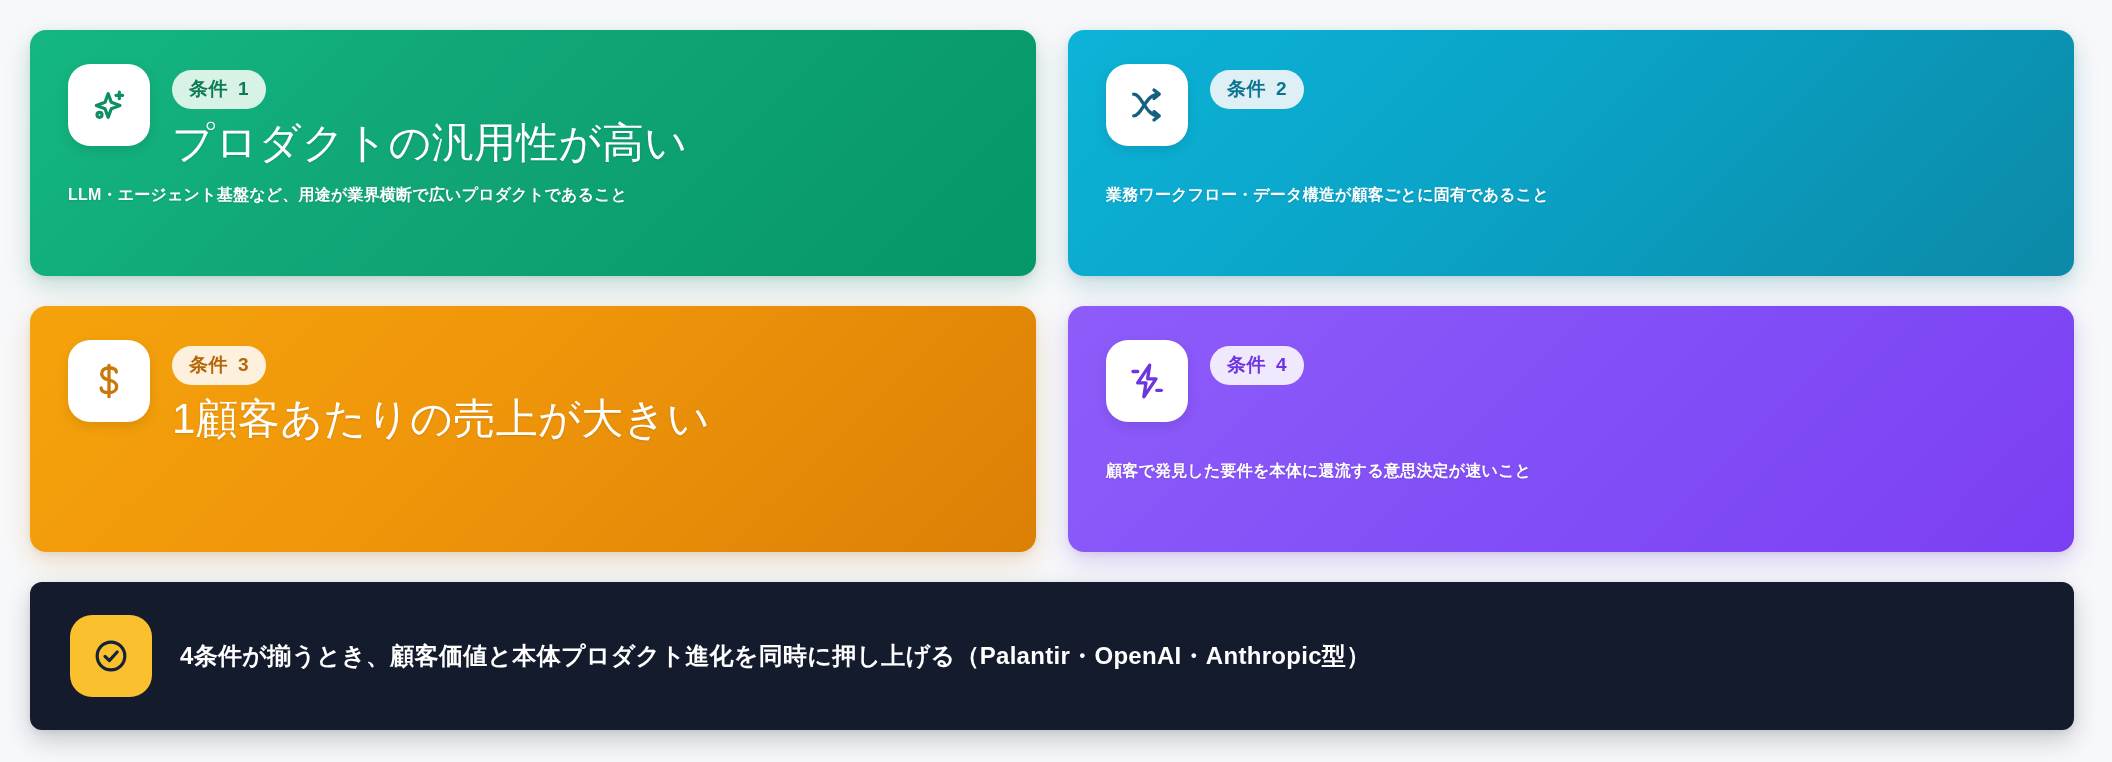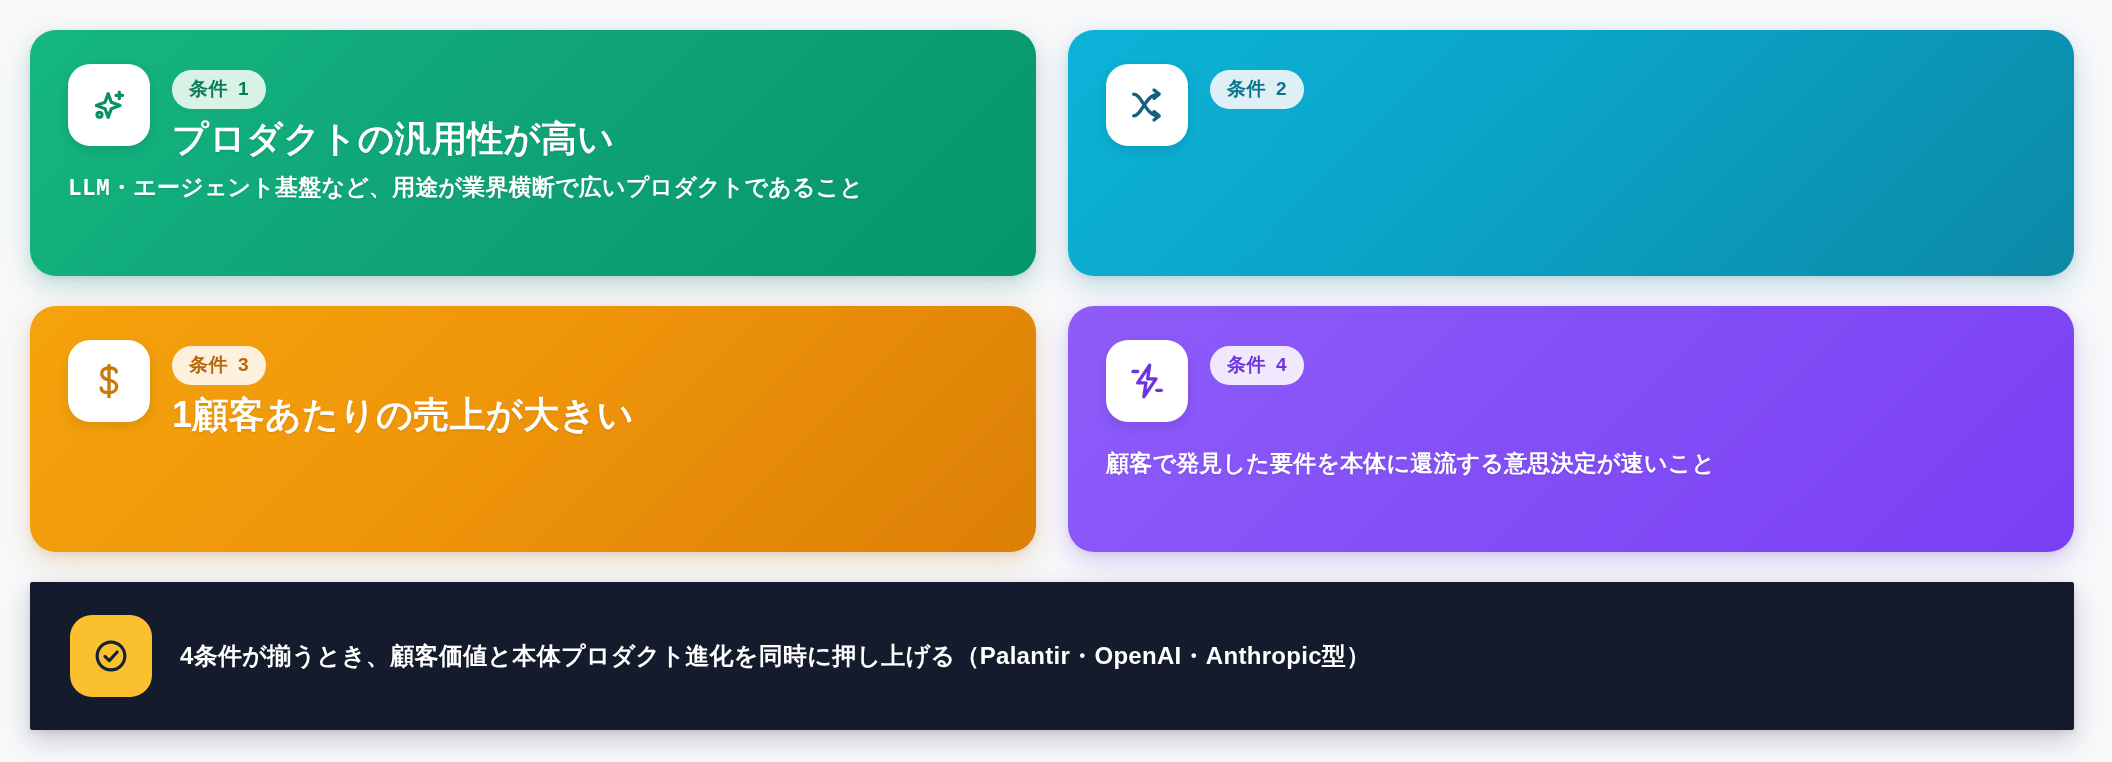--- a/index.html
+++ b/index.html
@@ -15,21 +15,21 @@
     display: flex; flex-direction: column;
   }
   .grid {
     display: grid;
     grid-template-columns: 1fr 1fr;
     column-gap: 32px;
     row-gap: 30px;
   }
   .card {
     position: relative;
-    border-radius: 26px;
+    border-radius: 16px;
     height: 246px;
     padding: 34px 38px 30px 38px;
     display: flex; flex-direction: column;
     justify-content: space-between;
     overflow: hidden;
   }
   .card.green  { background: linear-gradient(135deg,#14b781 0%,#10a477 45%,#059669 100%);
                  box-shadow: 0 10px 26px rgba(5,120,85,.22), 0 2px 6px rgba(0,0,0,.07); }
   .card.cyan   { background: linear-gradient(135deg,#0cb3d8 0%,#0aa3c6 45%,#0c89a6 100%);
                  box-shadow: 0 10px 26px rgba(10,120,150,.22), 0 2px 6px rgba(0,0,0,.07); }
@@ -62,42 +62,41 @@
     white-space: nowrap;
   }
   .green  .badge { background: #d9f2e6; color: #0b7c55; }
   .cyan   .badge { background: #def0f6; color: #0b7491; }
   .orange .badge { background: #fdf0dc; color: #b4660a; }
   .purple .badge { background: #f0e9fe; color: #6d35e0; }
   .badge .num { margin-left: 10px; }
 
   .title {
     color: #ffffff;
-    font-size: 36px;
-    font-weight: 700;
+    font-size: 42px;
+    font-weight: 400;
     line-height: 1.18;
     letter-spacing: .3px;
     text-shadow: 0 1px 2px rgba(0,0,0,.13);
   }
 
   .subtitle {
     color: #ffffff;
-    font-size: 23px;
+    font-size: 16px;
     font-weight: 700;
     line-height: 1.45;
     letter-spacing: .2px;
     margin-bottom: 40px;
     text-shadow: 0 1px 2px rgba(0,0,0,.12);
-    font-family: Liberation Mono, monospace;
   }
 
   .footer {
     margin-top: 30px;
     background: #141b2d;
-    border-radius: 2px;
+    border-radius: 12px;
     height: 148px;
     display: flex; align-items: center;
     padding: 0 40px;
     gap: 28px;
     box-shadow: 0 10px 26px rgba(16,22,40,.20), 0 2px 6px rgba(0,0,0,.08);
   }
   .footer-icon {
     flex: 0 0 auto;
     width: 82px; height: 82px;
     background: #fbc02d;
@@ -149,20 +148,21 @@
             <path d="M16.2 16 L19.3 18.5 L16.2 21"></path>
           </svg>
         </div>
         <div class="head-text">
           <span class="badge">
             <span>条件</span>
             <span class="num">2</span>
           </span>
         </div>
       </div>
+      <div class="subtitle">業務ワークフロー・データ構造が顧客ごとに固有であること</div>
     </div>
 
     <div class="card orange">
       <div class="card-head">
         <div class="icon-tile">
           <svg viewBox="0 0 24 24" fill="none" stroke="#c9780a" stroke-width="2" stroke-linecap="round" stroke-linejoin="round">
             <path d="M12 2.6 L12 21.4"></path>
             <path d="M16.4 6.6 C16.4 5 14.6 4.2 12 4.2 C9.4 4.2 7.6 5.4 7.6 7.6 C7.6 9.9 9.6 10.8 12 11.4 C14.4 12 16.6 12.9 16.6 15.3 C16.6 17.6 14.6 19 12 19 C9.2 19 7.3 18 7.3 16.2"></path>
           </svg>
         </div>

